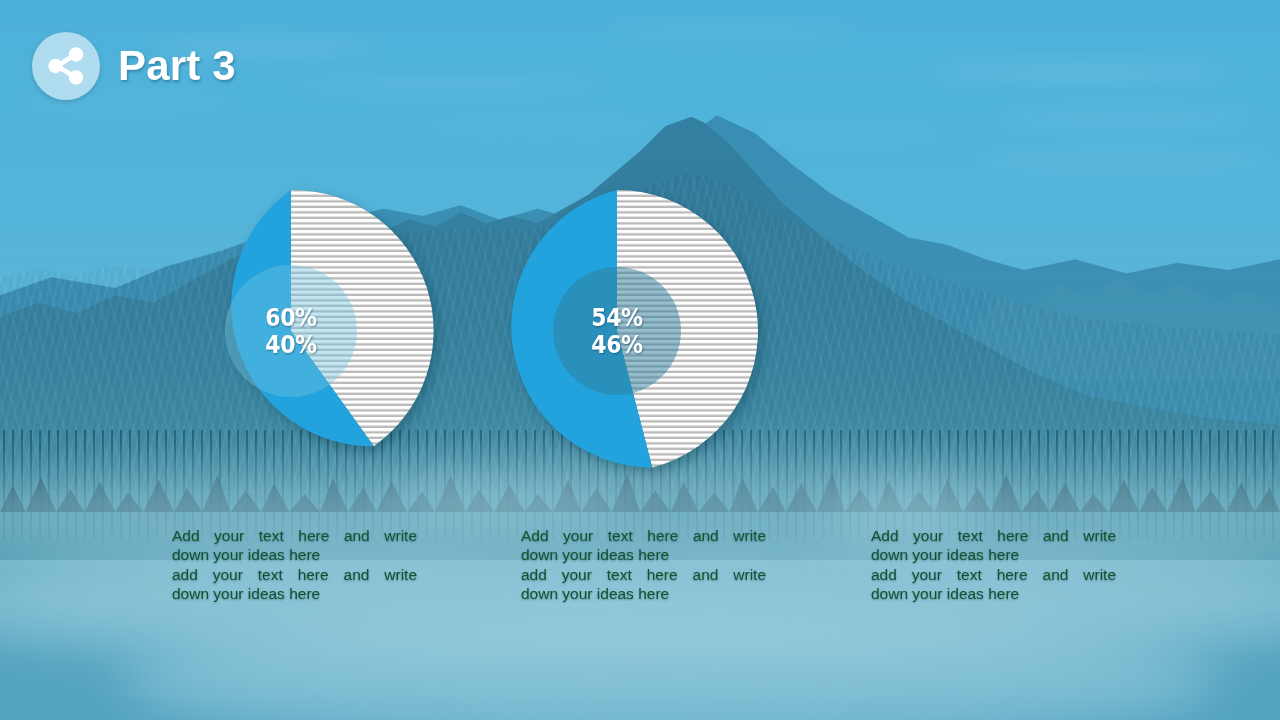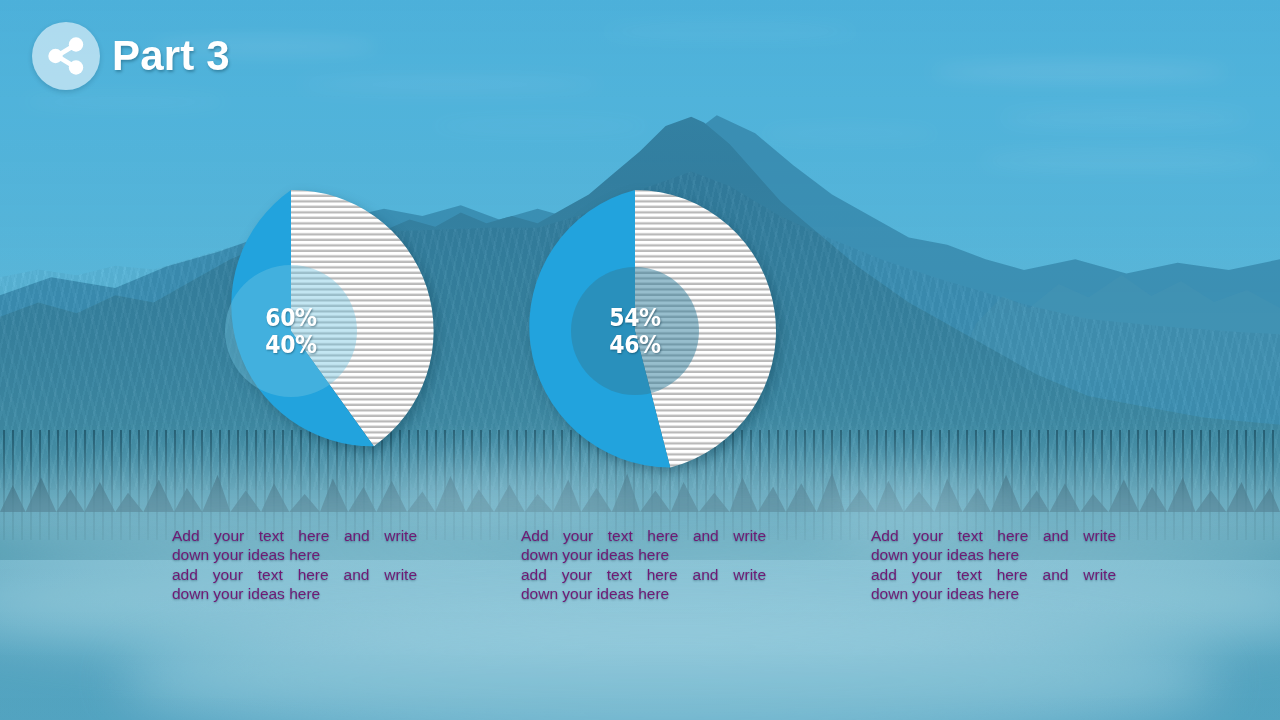--- a/index.html
+++ b/index.html
@@ -183,24 +183,24 @@
       rgba(56,160,205,0.22) 0%,
       rgba(47,150,195,0.16) 45%,
       rgba(70,175,205,0.10) 70%,
       rgba(96,190,215,0.12) 100%);
     mix-blend-mode: multiply;
   }
 
   
   .header {
     position: absolute;
-    left: 32px; top: 22px;
+    left: 32px; top: 32px;
     display: flex;
     align-items: center;
-    gap: 12px;
+    gap: 18px;
   }
   .share-badge {
     width: 68px; height: 68px;
     border-radius: 50%;
     background: rgba(214,236,247,0.72);
     display: flex; align-items: center; justify-content: center;
     box-shadow: 0 2px 5px rgba(0,40,60,0.18);
   }
   .share-badge svg { display: block; }
   .slide-title {
@@ -252,21 +252,21 @@
   
   .captions {
     position: absolute;
     left: 0; right: 0; top: 526px;
     height: 100px;
   }
   .caption {
     position: absolute;
     top: 0;
     width: 245px;
-    color: #701a75;
+    color: #14532d;
     font-size: 15.5px;
     line-height: 19.4px;
     text-shadow: 0 1px 2px rgba(0,45,65,0.40);
   }
   .caption .ln { display: block; white-space: nowrap; }
   .caption .ln.just {
     display: block;
     text-align: justify;
     text-align-last: justify;
     white-space: normal;
@@ -338,21 +338,21 @@
 
           <circle cx="145" cy="145" r="66" fill="#6fc4e0" fill-opacity="0.42"></circle>
         </svg>
         <div class="donut-center">
           <span class="pct">60%</span>
           <span class="pct">40%</span>
         </div>
       </div>
     </div>
 
-    <div class="chart" style="left:490px;">
+    <div class="chart" style="left:472px;">
       <div class="donut-wrap">
         <svg class="donut-svg" width="290" height="290" viewBox="0 0 290 290">
 
           <path d="M145,145 L145,4 A141,141 0 0,1 180.25,281.52 Z" fill="url(#hstripes)"></path>
 
           <path d="M145,145 L180.25,281.52 A141,141 0 0,1 145,4 Z" fill="#22a3dd"></path>
           <circle cx="145" cy="145" r="64" fill="#2f7d9c" fill-opacity="0.50"></circle>
         </svg>
         <div class="donut-center">
           <span class="pct">54%</span>

